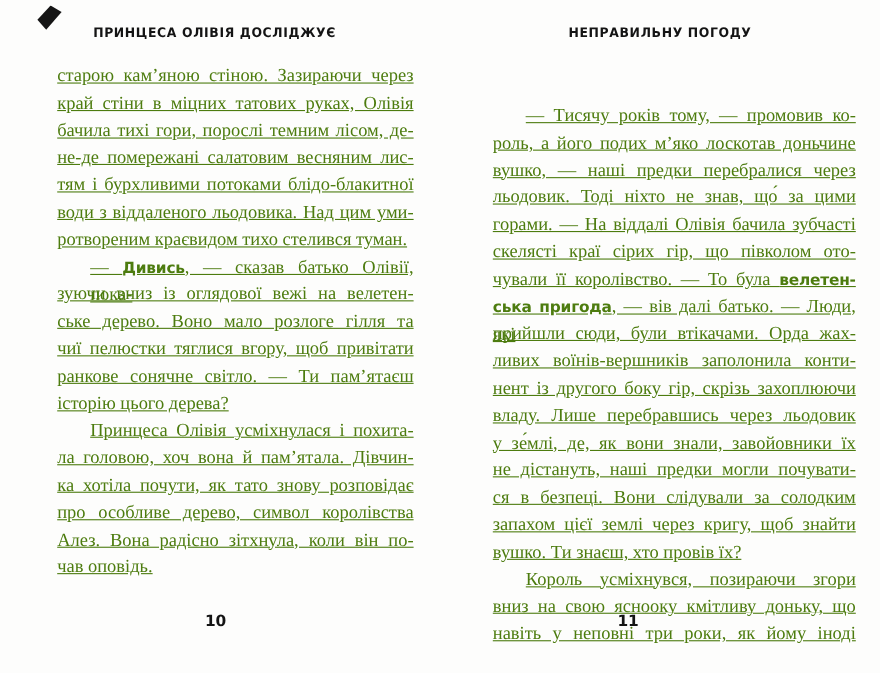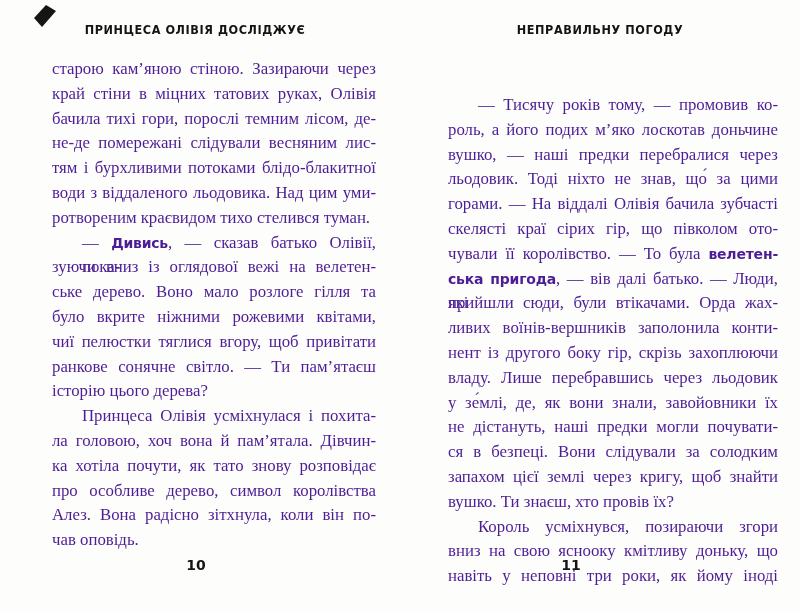--- a/index.html
+++ b/index.html
@@ -33,21 +33,22 @@
     top:57px;
   }
   #text-left{left:52px;width:324px;}
   #text-right{left:448px;width:330px;margin-top:36px;}
   .line{
     font-size:16.8px;
     line-height:24.8px;
     height:24.8px;
     text-align:justify;
     text-align-last:justify;
-    color:#4c1d95;
+    color:#4d7c0f;
+    text-decoration:underline;
   }
   .line.last{text-align-last:left;}
   .line.ind{padding-left:30px;}
   .hand{
     font-family:"DejaVu Sans", sans-serif;
     font-weight:800;
     font-size:14px;
     letter-spacing:-0.2px;
   }
   .folio{
@@ -78,28 +79,27 @@
   </svg>
 
   <div class="running-head" id="head-left">ПРИНЦЕСА ОЛІВІЯ ДОСЛІДЖУЄ</div>
 
   <div class="running-head" id="head-right">НЕПРАВИЛЬНУ ПОГОДУ</div>
 
   <div class="textblock" id="text-left">
       <div class="line">старою кам’яною стіною. Зазираючи через</div>
       <div class="line">край стіни в міцних татових руках, Олівія</div>
       <div class="line">бачила тихі гори, порослі темним лісом, де-</div>
-      <div class="line">не-де помережані слідували весняним лис-</div>
+      <div class="line">не-де помережані салатовим весняним лис-</div>
       <div class="line">тям і бурхливими потоками блідо-блакитної</div>
       <div class="line">води з віддаленого льодовика. Над цим уми-</div>
       <div class="line last">ротвореним краєвидом тихо стелився туман.</div>
       <div class="line ind"><span>— </span><span class="hand">Дивись</span><span>, — сказав батько Олівії, пока-</span></div>
       <div class="line">зуючи вниз із оглядової вежі на велетен-</div>
       <div class="line">ське дерево. Воно мало розлоге гілля та</div>
-      <div class="line">було вкрите ніжними рожевими квітами,</div>
       <div class="line">чиї пелюстки тяглися вгору, щоб привітати</div>
       <div class="line">ранкове сонячне світло. — Ти пам’ятаєш</div>
       <div class="line last">історію цього дерева?</div>
       <div class="line ind">Принцеса Олівія усміхнулася і похита-</div>
       <div class="line">ла головою, хоч вона й пам’ятала. Дівчин-</div>
       <div class="line">ка хотіла почути, як тато знову розповідає</div>
       <div class="line">про особливе дерево, символ королівства</div>
       <div class="line">Алез. Вона радісно зітхнула, коли він по-</div>
       <div class="line last">чав оповідь.</div>
     </div>

